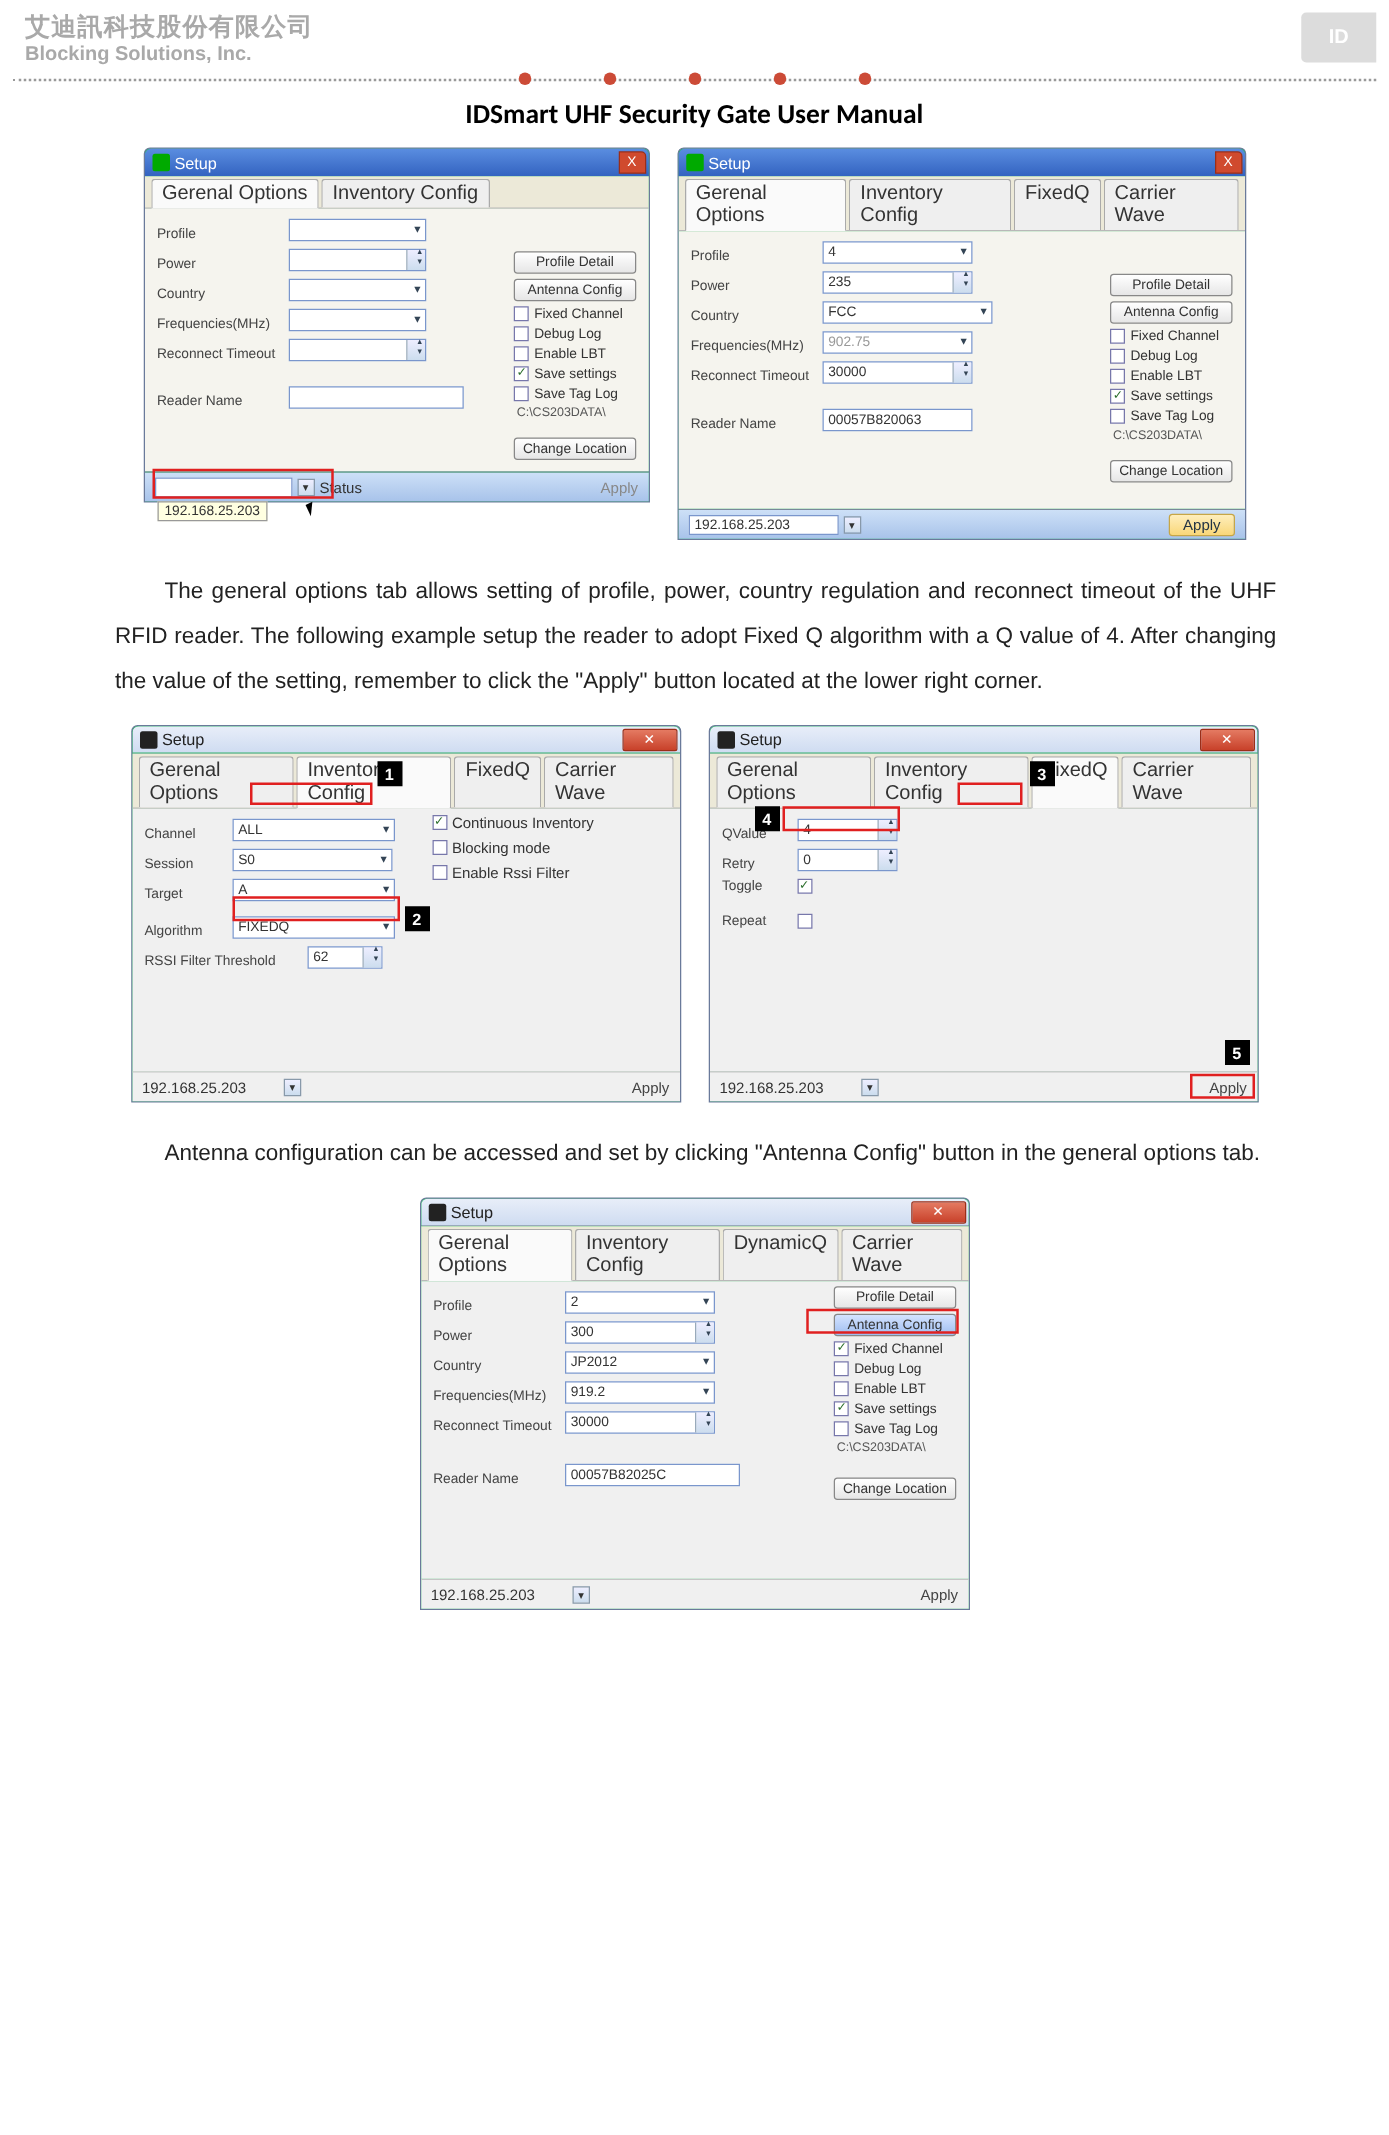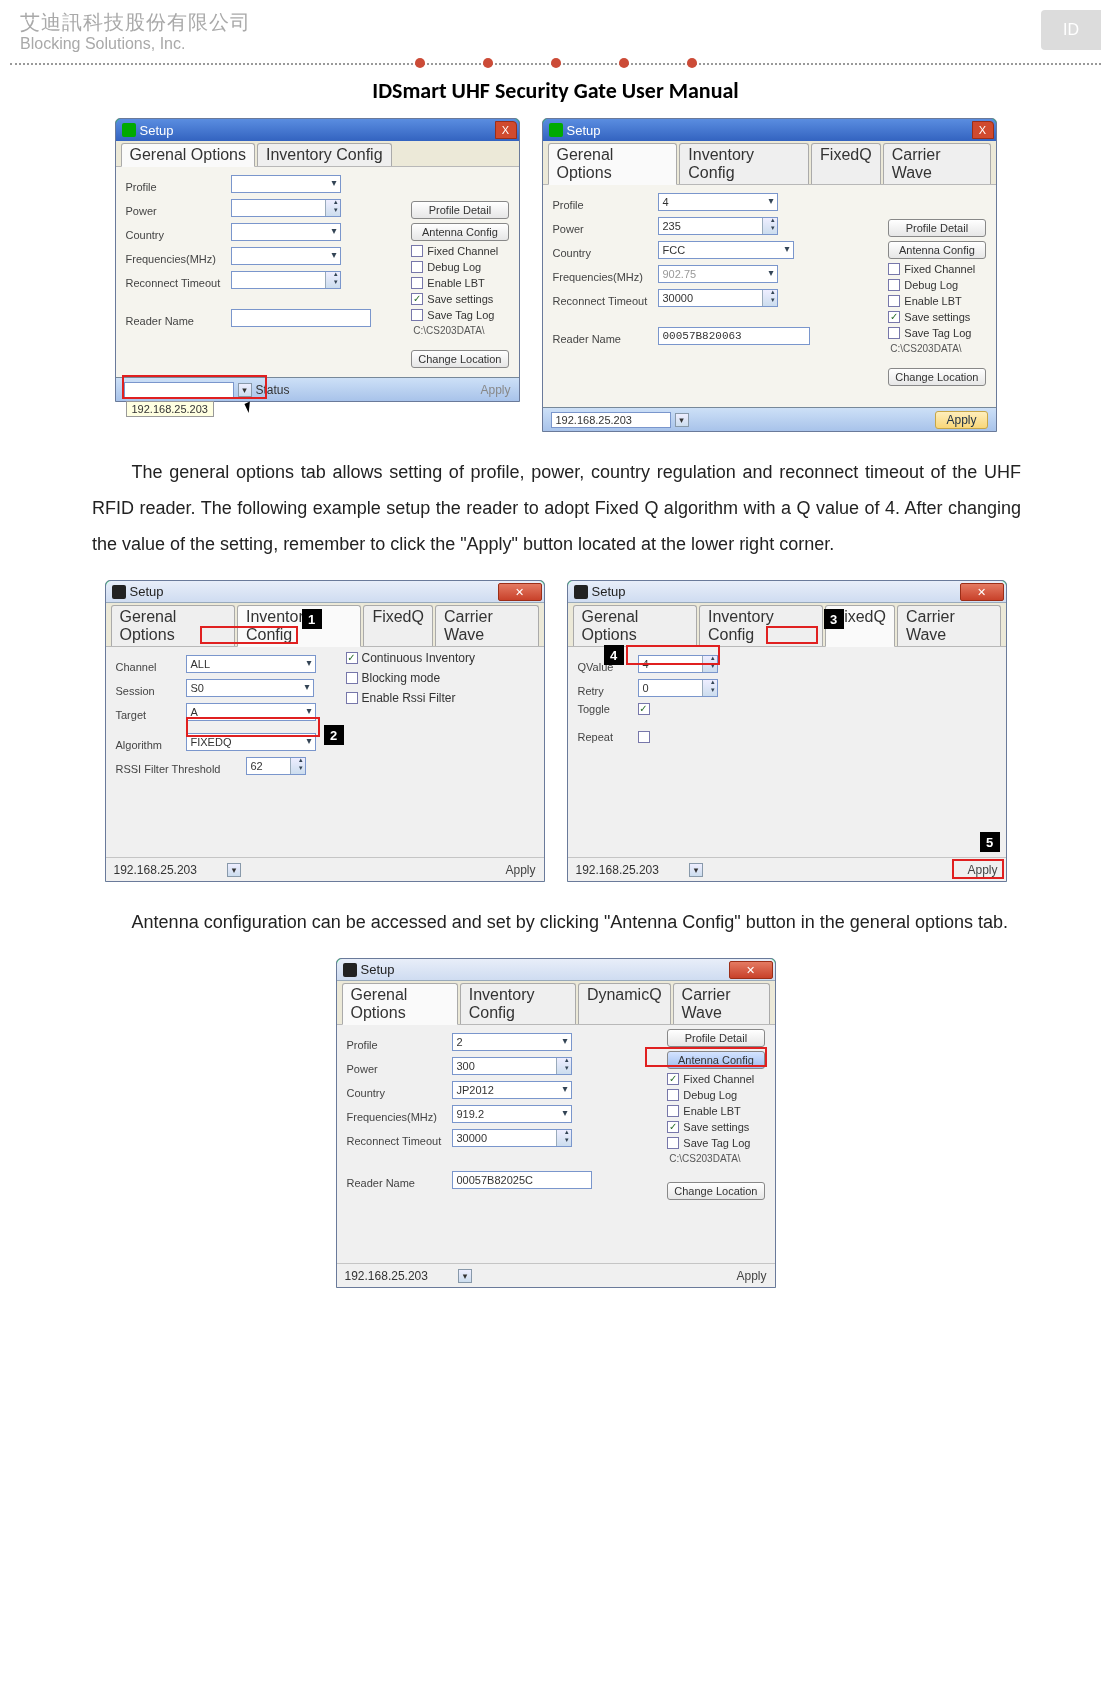--- a/index.html
+++ b/index.html
@@ -13,20 +13,21 @@
   .page {
     width: 1111px;
     padding: 10px 10px 30px 10px;
     position: relative;
   }
   .header-row {
     display: flex;
     justify-content: space-between;
     align-items: flex-start;
     padding: 0 0 0 10px;
+    font-weight: bold;
   }
   .company-cn {
     font-size: 20px;
     color: #a9a9a9;
     line-height: 1.2;
     letter-spacing: 1px;
   }
   .company-en {
     font-size: 16px;
     color: #a9a9a9;
@@ -507,21 +508,21 @@
             <div class="label">Frequencies(MHz)</div>
             <div class="ddl" style="width:120px; color:#999;">902.75</div>
           </div>
         <div class="row">
             <div class="label">Reconnect Timeout</div>
             <div class="spn" style="width:120px;">30000</div>
           </div>
         <div style="height:14px;"></div>
         <div class="row">
             <div class="label">Reader Name</div>
-            <div class="txt" style="width:152px;font-family:Liberation Mono, monospace;">00057B820063</div>
+            <div class="txt" style="width:120px;">00057B820063</div>
           </div>
 
         <div class="rightcol">
           <div class="btn">Profile Detail</div>
           <div class="btn">Antenna Config</div>
           <div class="chk">
               <div class="box"></div>
               <span>Fixed Channel</span>
             </div>
           <div class="chk">

